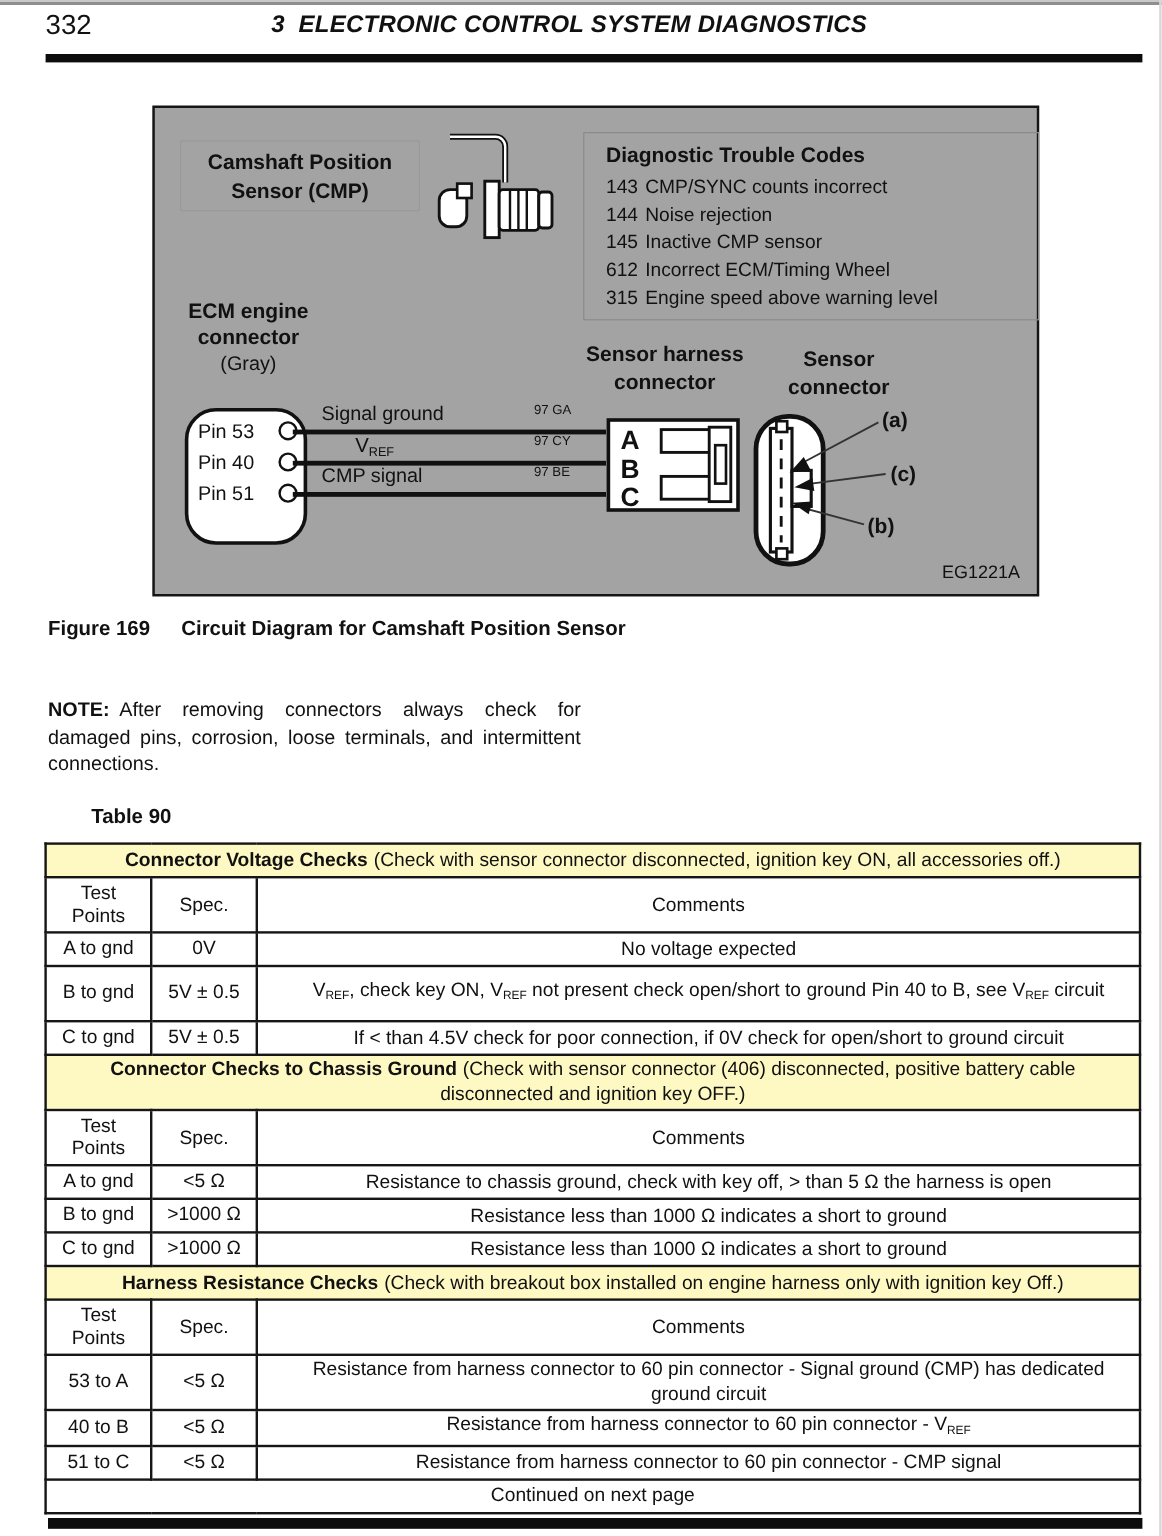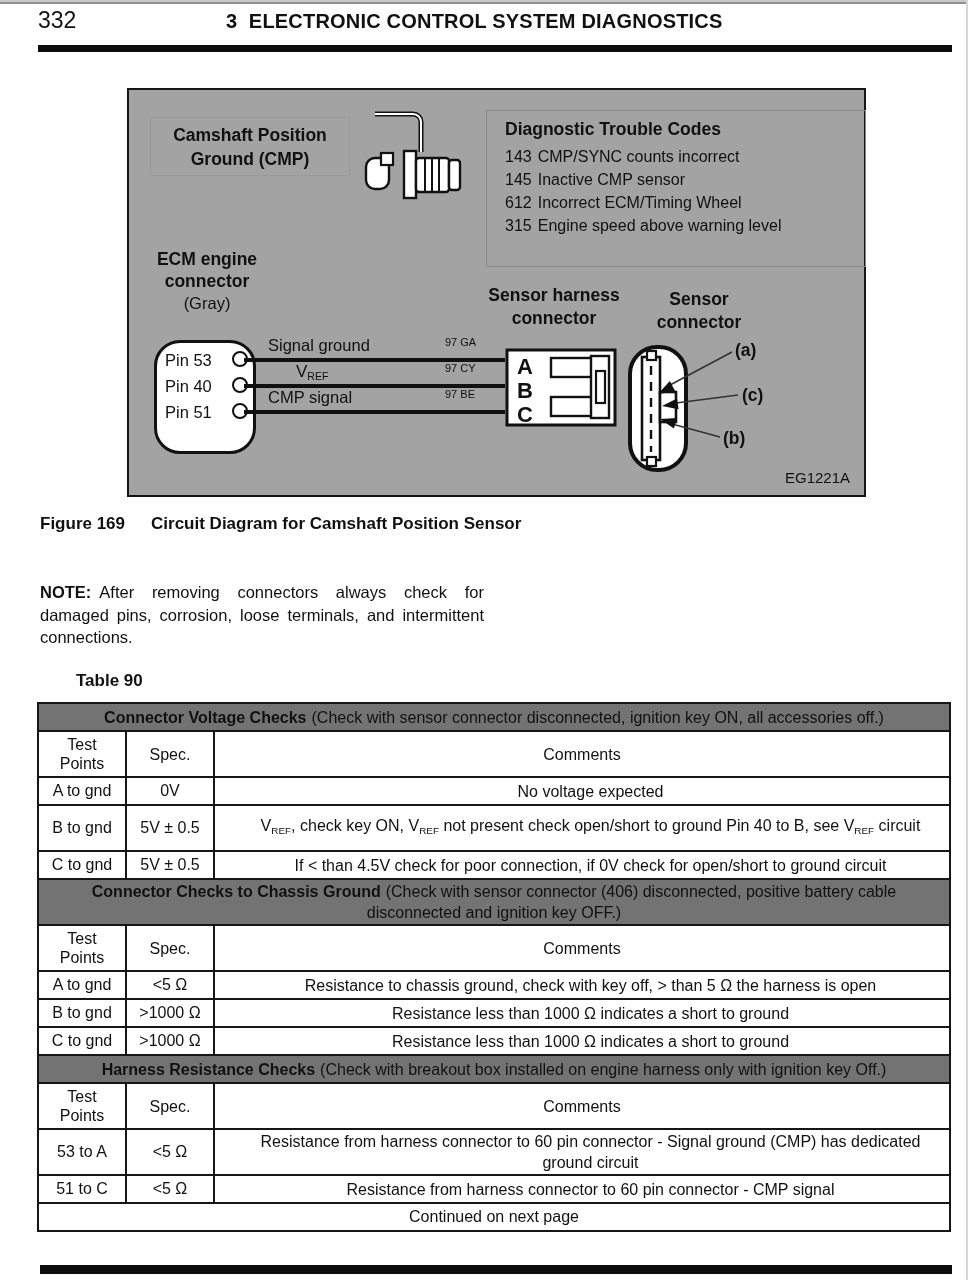--- a/index.html
+++ b/index.html
@@ -8,21 +8,21 @@
     font-family:"Liberation Sans","DejaVu Sans",sans-serif;color:#111;
     overflow:hidden;
   }
   .abs{position:absolute;}
   
   .edge-top{left:0;top:0;width:968px;height:5px;
     background:linear-gradient(180deg,#c9c9c9 0 2px,#8f8f8f 2px 4px,#ffffff 4px);}
   .edge-right{right:0;top:0;width:2px;height:1280px;background:#d7d7d7;}
   
   .page-num{left:38px;top:7px;font-size:23px;}
-  .page-title{left:226px;top:10px;font-size:20px;font-weight:bold;letter-spacing:.2px;white-space:pre;}
+  .page-title{left:226px;top:10px;font-size:20px;font-weight:bold;letter-spacing:.2px;white-space:pre;font-style:italic;}
   .rule-top{left:38px;top:45px;width:914px;height:7px;background:#0c0c0c;}
   .rule-bottom{left:40px;top:1265px;width:912px;height:9px;background:#0c0c0c;}
   
   .figure-box{left:127px;top:88px;width:735px;height:405px;border:2px solid #151515;background:#a3a3a3;}
   .cmp-box{left:21px;top:27px;width:198px;height:52px;border:1.5px solid #9a9a9a;
     text-align:center;font-weight:bold;font-size:17.5px;line-height:24px;padding-top:5px;}
   .dtc-box{left:357px;top:20px;width:360px;height:147px;border:1.5px solid #8a8a8a;padding:8px 0 0 18px;box-sizing:content-box;}
   .dtc-title{font-size:17.5px;font-weight:bold;margin-bottom:5px;}
   .dtc-line{font-size:16px;line-height:23px;white-space:nowrap;}
   .dtc-line .code{margin-right:6px;}
@@ -41,21 +41,21 @@
   .subsc{font-size:.62em;vertical-align:-0.28em;letter-spacing:0;}
   
   .caption{left:40px;top:514px;display:flex;gap:26px;font-weight:bold;font-size:17px;}
   .note{left:40px;top:581px;width:444px;font-size:16.5px;line-height:22.5px;text-align:justify;}
   .note .nlab{font-weight:bold;margin-right:8px;}
   .tbl-title{left:40px;top:671px;display:flex;gap:20px;font-weight:bold;font-size:17px;margin-left:36px;}
   
   .tbl-wrap{left:37px;top:702px;}
   table{border-collapse:collapse;width:914px;table-layout:fixed;}
   td{border:2px solid #161616;font-size:16px;padding:1px 5px;vertical-align:middle;}
-  tr.sec td{background:#737373;text-align:center;padding:1px 8px;line-height:21px;}
+  tr.sec td{background:#fef9c3;text-align:center;padding:1px 8px;line-height:21px;}
   .sec-title{font-weight:bold;}
   .sec-cond{margin-left:5px;}
   tr.hdr td{text-align:center;height:42px;line-height:19px;}
   td.tp,td.sp{text-align:center;}
   td.cm{text-align:center;padding-left:22px;line-height:21px;}
   tr.r1 td{height:24px;}
   tr.r2 td{height:42px;}
   tr.cont td{text-align:center;height:24px;}
 </style>
 </head>
@@ -65,39 +65,40 @@
 <div class="abs edge-right"></div>
 
 <div class="abs page-num">332</div>
 <div class="abs page-title">3  ELECTRONIC CONTROL SYSTEM DIAGNOSTICS</div>
 <div class="abs rule-top"></div>
 
 <div class="abs figure-box">
 
   <div class="abs cmp-box">
     <span>Camshaft Position</span><br>
-    <span>Ground (CMP)</span>
+    <span>Sensor (CMP)</span>
   </div>
 
   <svg class="abs" style="left:230px;top:14px;" width="106" height="102" viewBox="0 0 106 102">
     <path d="M16,10 h38 a8,8 0 0 1 8,8 v30" fill="none" stroke="#111" stroke-width="5"></path>
     <path d="M16,10 h38 a8,8 0 0 1 8,8 v30" fill="none" stroke="#fff" stroke-width="2"></path>
     <rect x="7" y="54" width="23" height="31" rx="9" fill="#fff" stroke="#111" stroke-width="2.4"></rect>
     <rect x="22" y="49" width="12" height="12" fill="#fff" stroke="#111" stroke-width="2.2"></rect>
     <rect x="45" y="47" width="12" height="47" fill="#fff" stroke="#111" stroke-width="2.4"></rect>
     <rect x="57" y="54" width="33" height="34" rx="3" fill="#fff" stroke="#111" stroke-width="2.4"></rect>
     <line x1="66" y1="54" x2="66" y2="88" stroke="#111" stroke-width="2"></line>
     <line x1="73" y1="54" x2="73" y2="88" stroke="#111" stroke-width="2"></line>
     <line x1="80" y1="54" x2="80" y2="88" stroke="#111" stroke-width="2"></line>
     <rect x="90" y="56" width="11" height="30" rx="3" fill="#fff" stroke="#111" stroke-width="2.4"></rect>
   </svg>
 
   <div class="abs dtc-box">
     <div class="dtc-title">Diagnostic Trouble Codes</div>
     <div class="dtc-line"><span class="code">143</span><span>CMP/SYNC counts incorrect</span></div>
+    <div class="dtc-line"><span class="code">144</span><span>Noise rejection</span></div>
     <div class="dtc-line"><span class="code">145</span><span>Inactive CMP sensor</span></div>
     <div class="dtc-line"><span class="code">612</span><span>Incorrect ECM/Timing Wheel</span></div>
     <div class="dtc-line"><span class="code">315</span><span>Engine speed above warning level</span></div>
   </div>
 
   <div class="abs ecm-label">
     <span class="b">ECM engine</span>
     <span class="b">connector</span>
     <span class="g">(Gray)</span>
   </div>
@@ -239,20 +240,25 @@
       <td><span>Test</span><br><span>Points</span></td>
       <td>Spec.</td>
       <td>Comments</td>
     </tr>
     <tr class="r2">
       <td class="tp">53 to A</td>
       <td class="sp">&lt;5 Ω</td>
       <td class="cm">Resistance from harness connector to 60 pin connector - Signal ground (CMP) has dedicated ground circuit</td>
     </tr>
     <tr class="r1">
+      <td class="tp">40 to B</td>
+      <td class="sp">&lt;5 Ω</td>
+      <td class="cm"><span>Resistance from harness connector to 60 pin connector - V</span><span class="subsc">REF</span></td>
+    </tr>
+    <tr class="r1">
       <td class="tp">51 to C</td>
       <td class="sp">&lt;5 Ω</td>
       <td class="cm">Resistance from harness connector to 60 pin connector - CMP signal</td>
     </tr>
     <tr class="cont">
       <td colspan="3">Continued on next page</td>
     </tr>
   </tbody>
 </table>
 </div>

